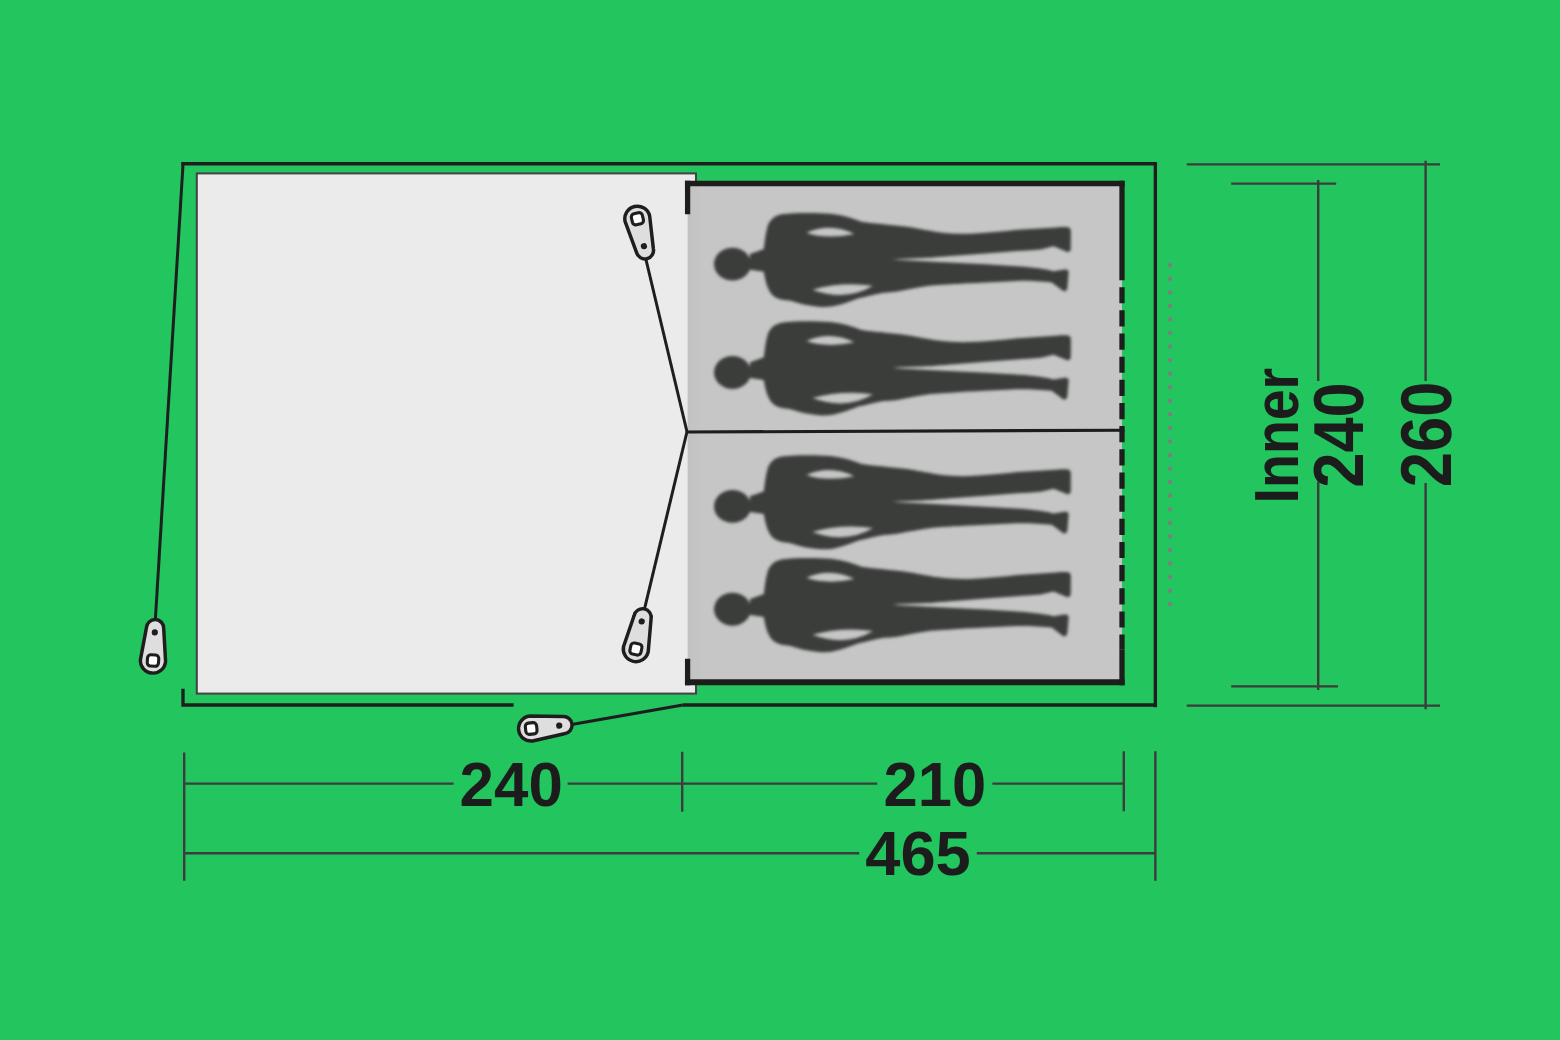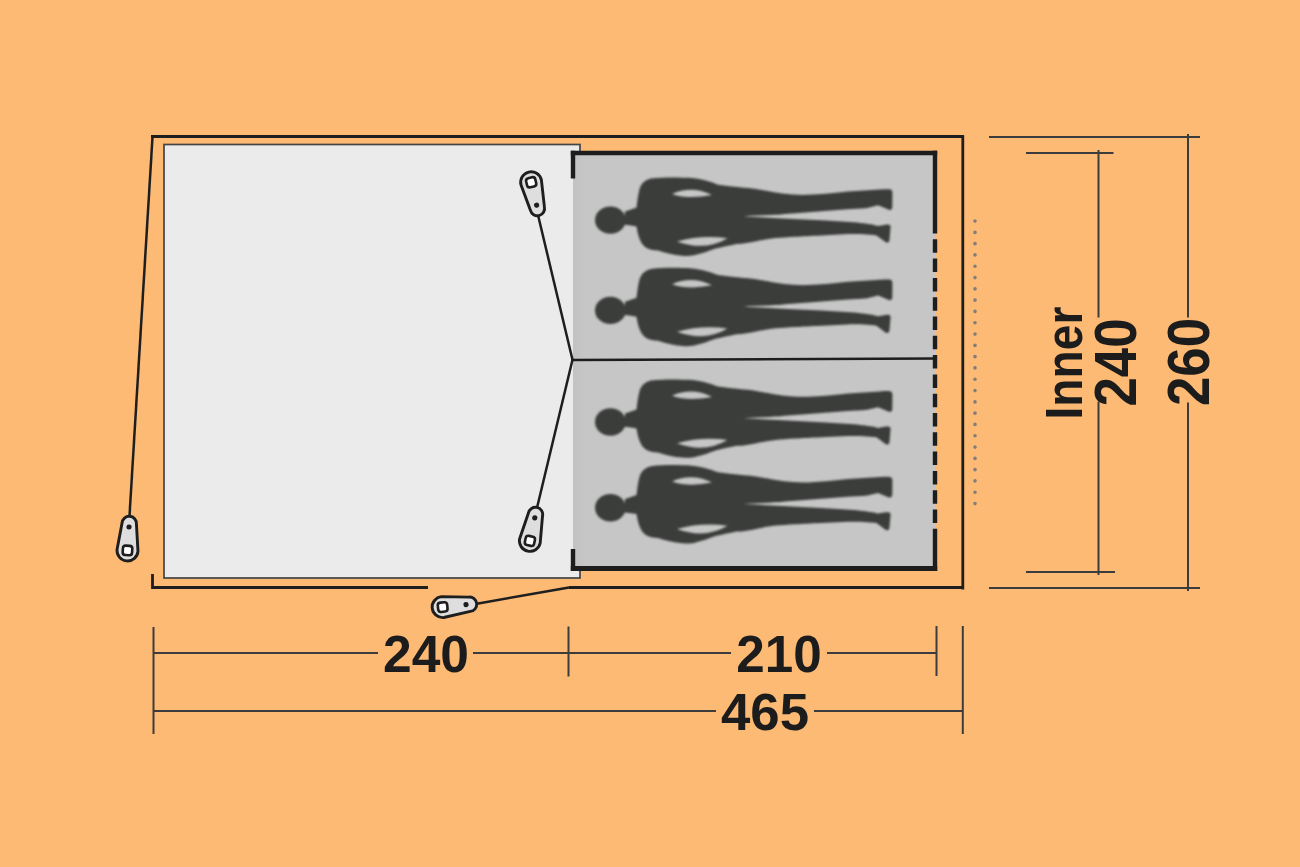--- a/index.html
+++ b/index.html
@@ -1,16 +1,16 @@
 <!DOCTYPE html>
 <html><head>
 <meta charset="utf-8">
 <style>
   html,body{margin:0;padding:0;background:#ffffff;}
-  #stage{position:relative;width:1300px;height:867px;background:#fdba74;overflow:hidden;
+  #stage{position:relative;width:1300px;height:867px;background:#22c55e;overflow:hidden;
          font-family:"Liberation Sans", sans-serif;}
 </style>
 </head>
 <body>
 <div id="stage">
 <svg style="filter:blur(0.35px)" width="1300" height="867" viewBox="0 0 1300 867">
   <defs>
     <linearGradient id="matg" x1="0" y1="0" x2="1" y2="0">
       <stop offset="0" stop-color="#c1c2c1"></stop>
       <stop offset="0.035" stop-color="#c5c6c5"></stop>

